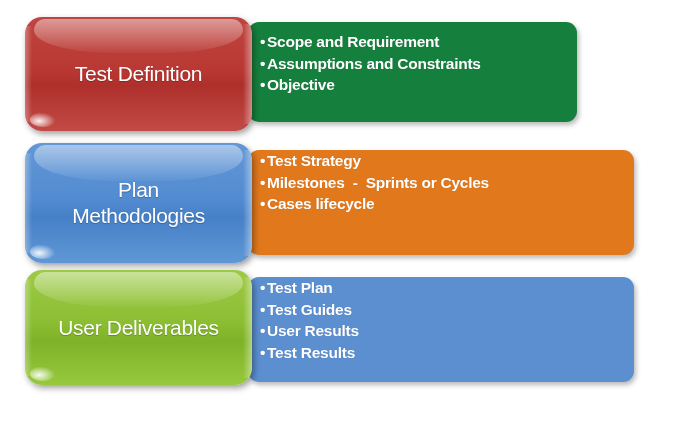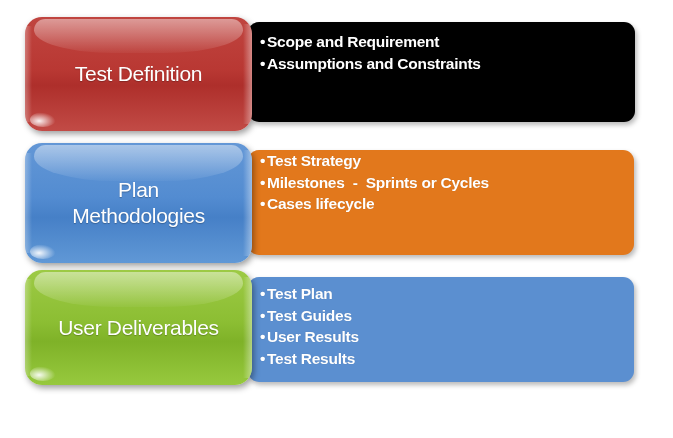--- a/index.html
+++ b/index.html
@@ -117,24 +117,25 @@
     white-space: pre-line;
   }
 </style>
 </head>
 <body>
 
 <div class="diagram">
 
   <div class="row" style="top:0;height:140px;">
 
-    <div class="panel" style="left:248px; top:22px; width:387px; height:100px; background:#000000;">
+    <div class="panel" style="left:248px; top:22px; width:329px; height:100px; background:#15803d;">
       <div class="panel-inner">
         <div class="bullet-line"><span class="bullet-dot">•</span><span>Scope and Requirement</span></div>
         <div class="bullet-line"><span class="bullet-dot">•</span><span>Assumptions and Constraints</span></div>
+        <div class="bullet-line"><span class="bullet-dot">•</span><span>Objective</span></div>
       </div>
     </div>
 
     <div class="label-box" style="left:25px; top:17px; width:227px; height:114px;
                 background: linear-gradient(to bottom, #C04540 0%, #B93833 46%, #AE2F2B 60%, #C24B46 100%);">
       <div class="gloss-top"></div>
       <div class="gloss-left"></div>
       <div class="gloss-side"></div>
       <div class="gloss-corner"></div>
       <div class="label-text">Test Definition</div>
@@ -158,21 +159,21 @@
       <div class="gloss-side"></div>
       <div class="gloss-corner"></div>
       <div class="label-text">Plan
 Methodologies</div>
     </div>
   </div>
 
   <div class="row" style="top:268px;height:170px;">
 
     <div class="panel" style="left:248px; top:9px; width:386px; height:105px; background:#5B8FD0;">
-      <div class="panel-inner" style="padding-top:6px;">
+      <div class="panel-inner" style="padding-top:0;">
         <div class="bullet-line"><span class="bullet-dot">•</span><span>Test Plan</span></div>
         <div class="bullet-line"><span class="bullet-dot">•</span><span>Test Guides</span></div>
         <div class="bullet-line"><span class="bullet-dot">•</span><span>User Results</span></div>
         <div class="bullet-line"><span class="bullet-dot">•</span><span>Test Results</span></div>
       </div>
     </div>
 
     <div class="label-box" style="left:25px; top:2px; width:227px; height:115px;
                 background: linear-gradient(to bottom, #9DCA45 0%, #8CBE33 45%, #7FB228 62%, #97C93E 100%);">
       <div class="gloss-top"></div>

